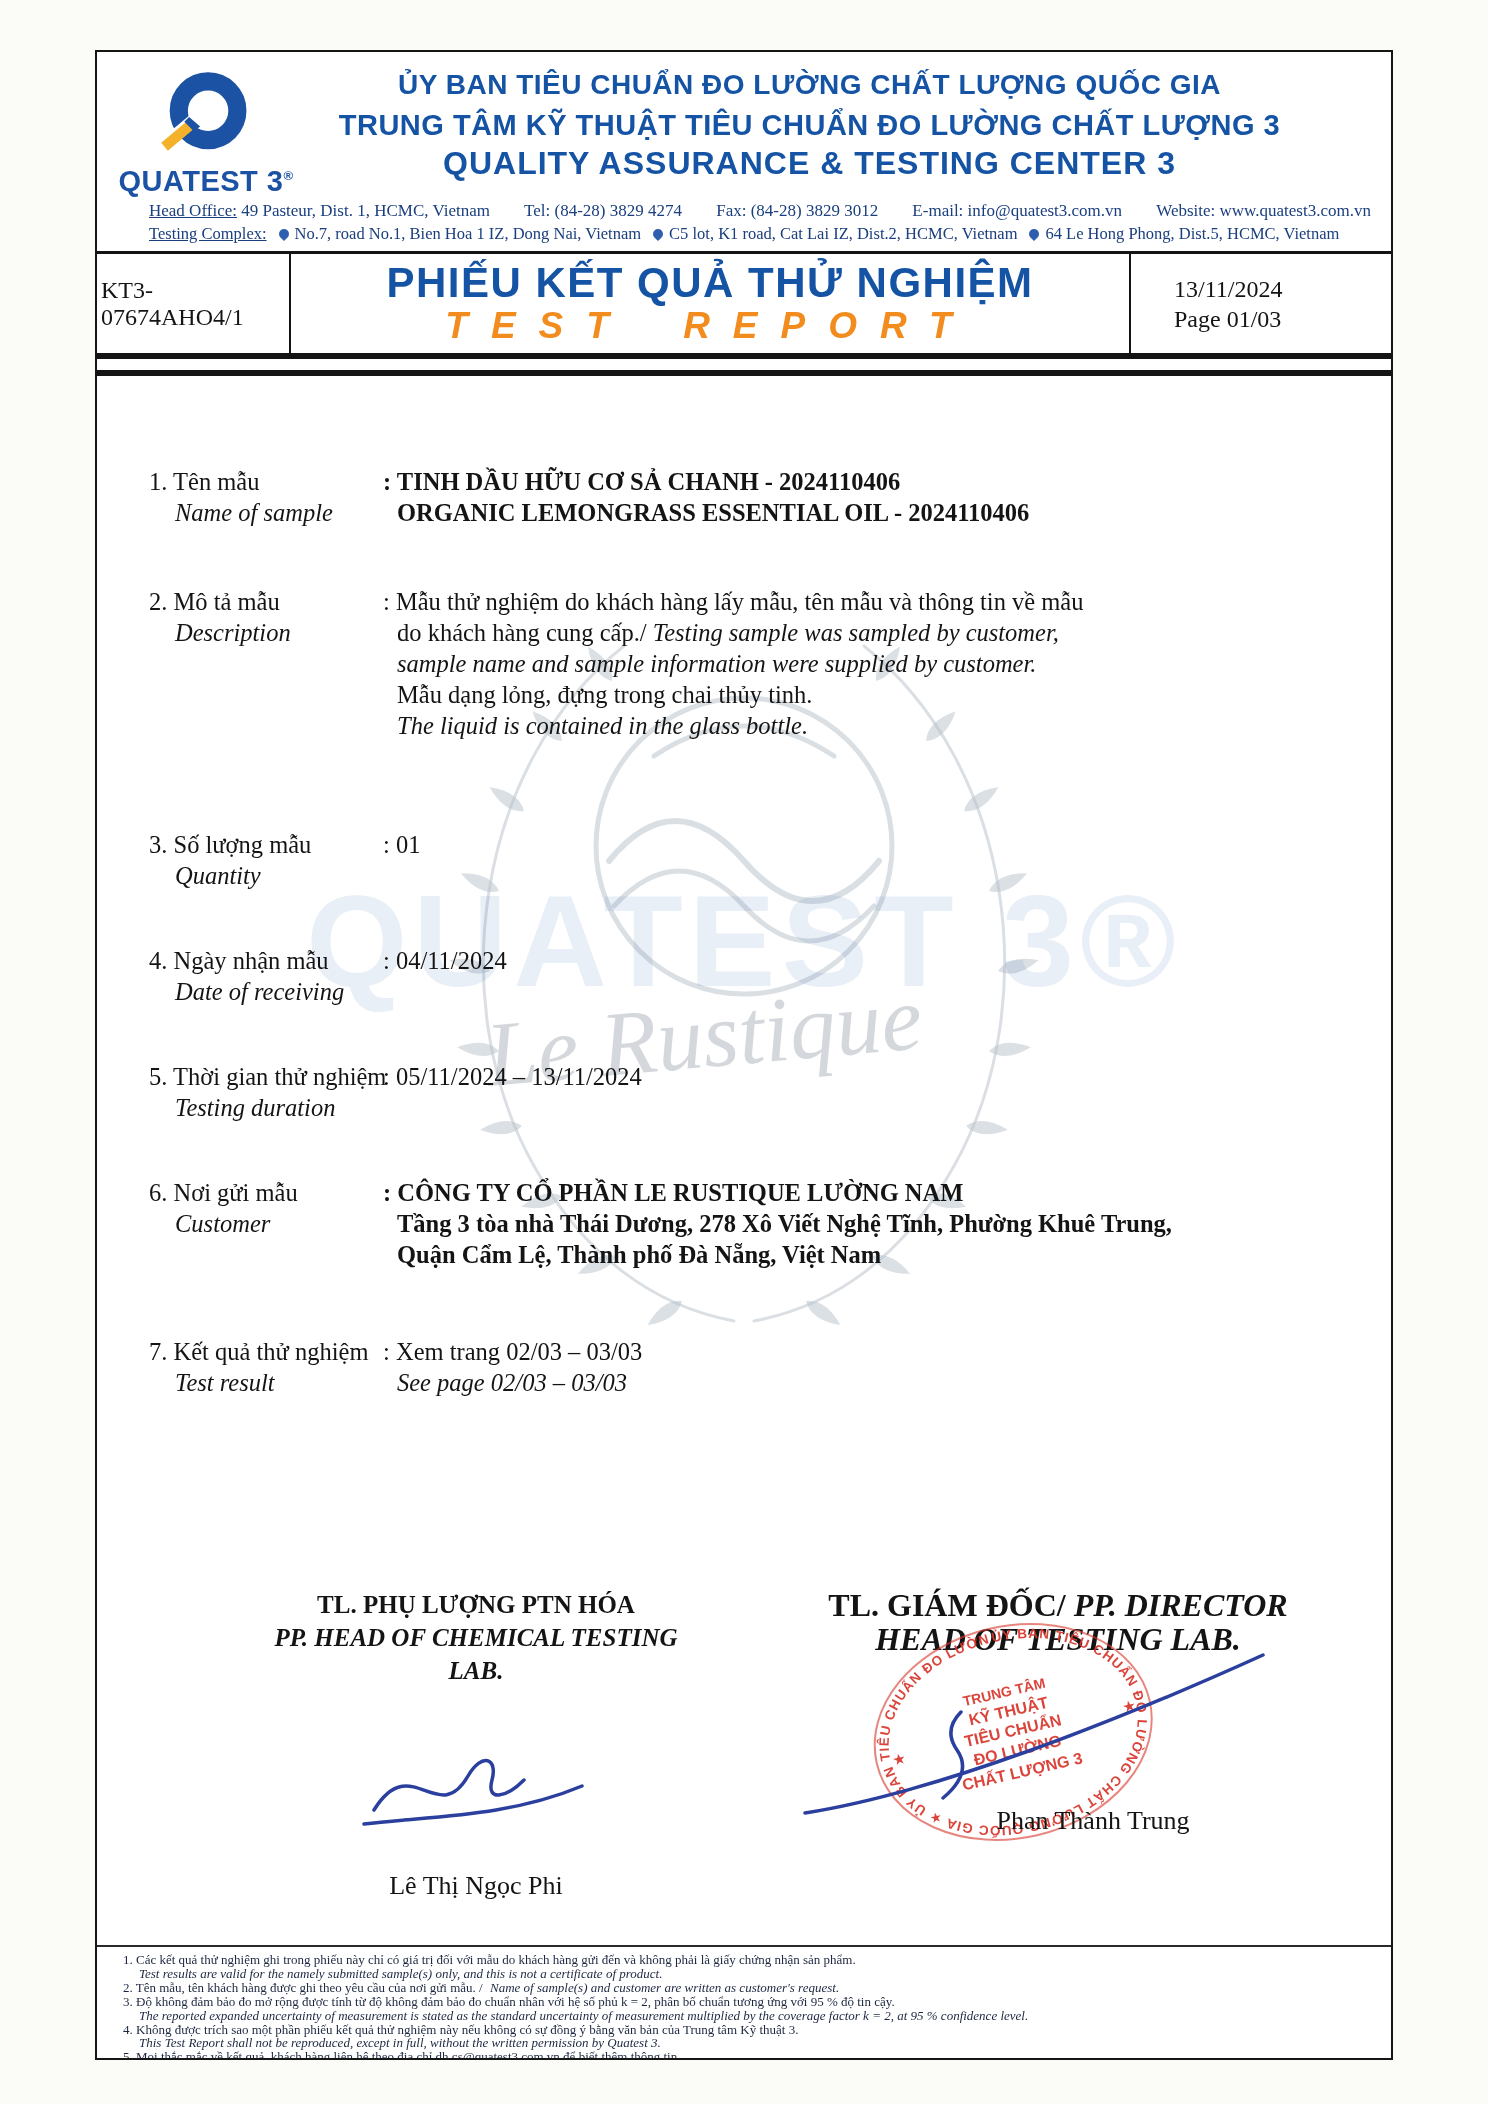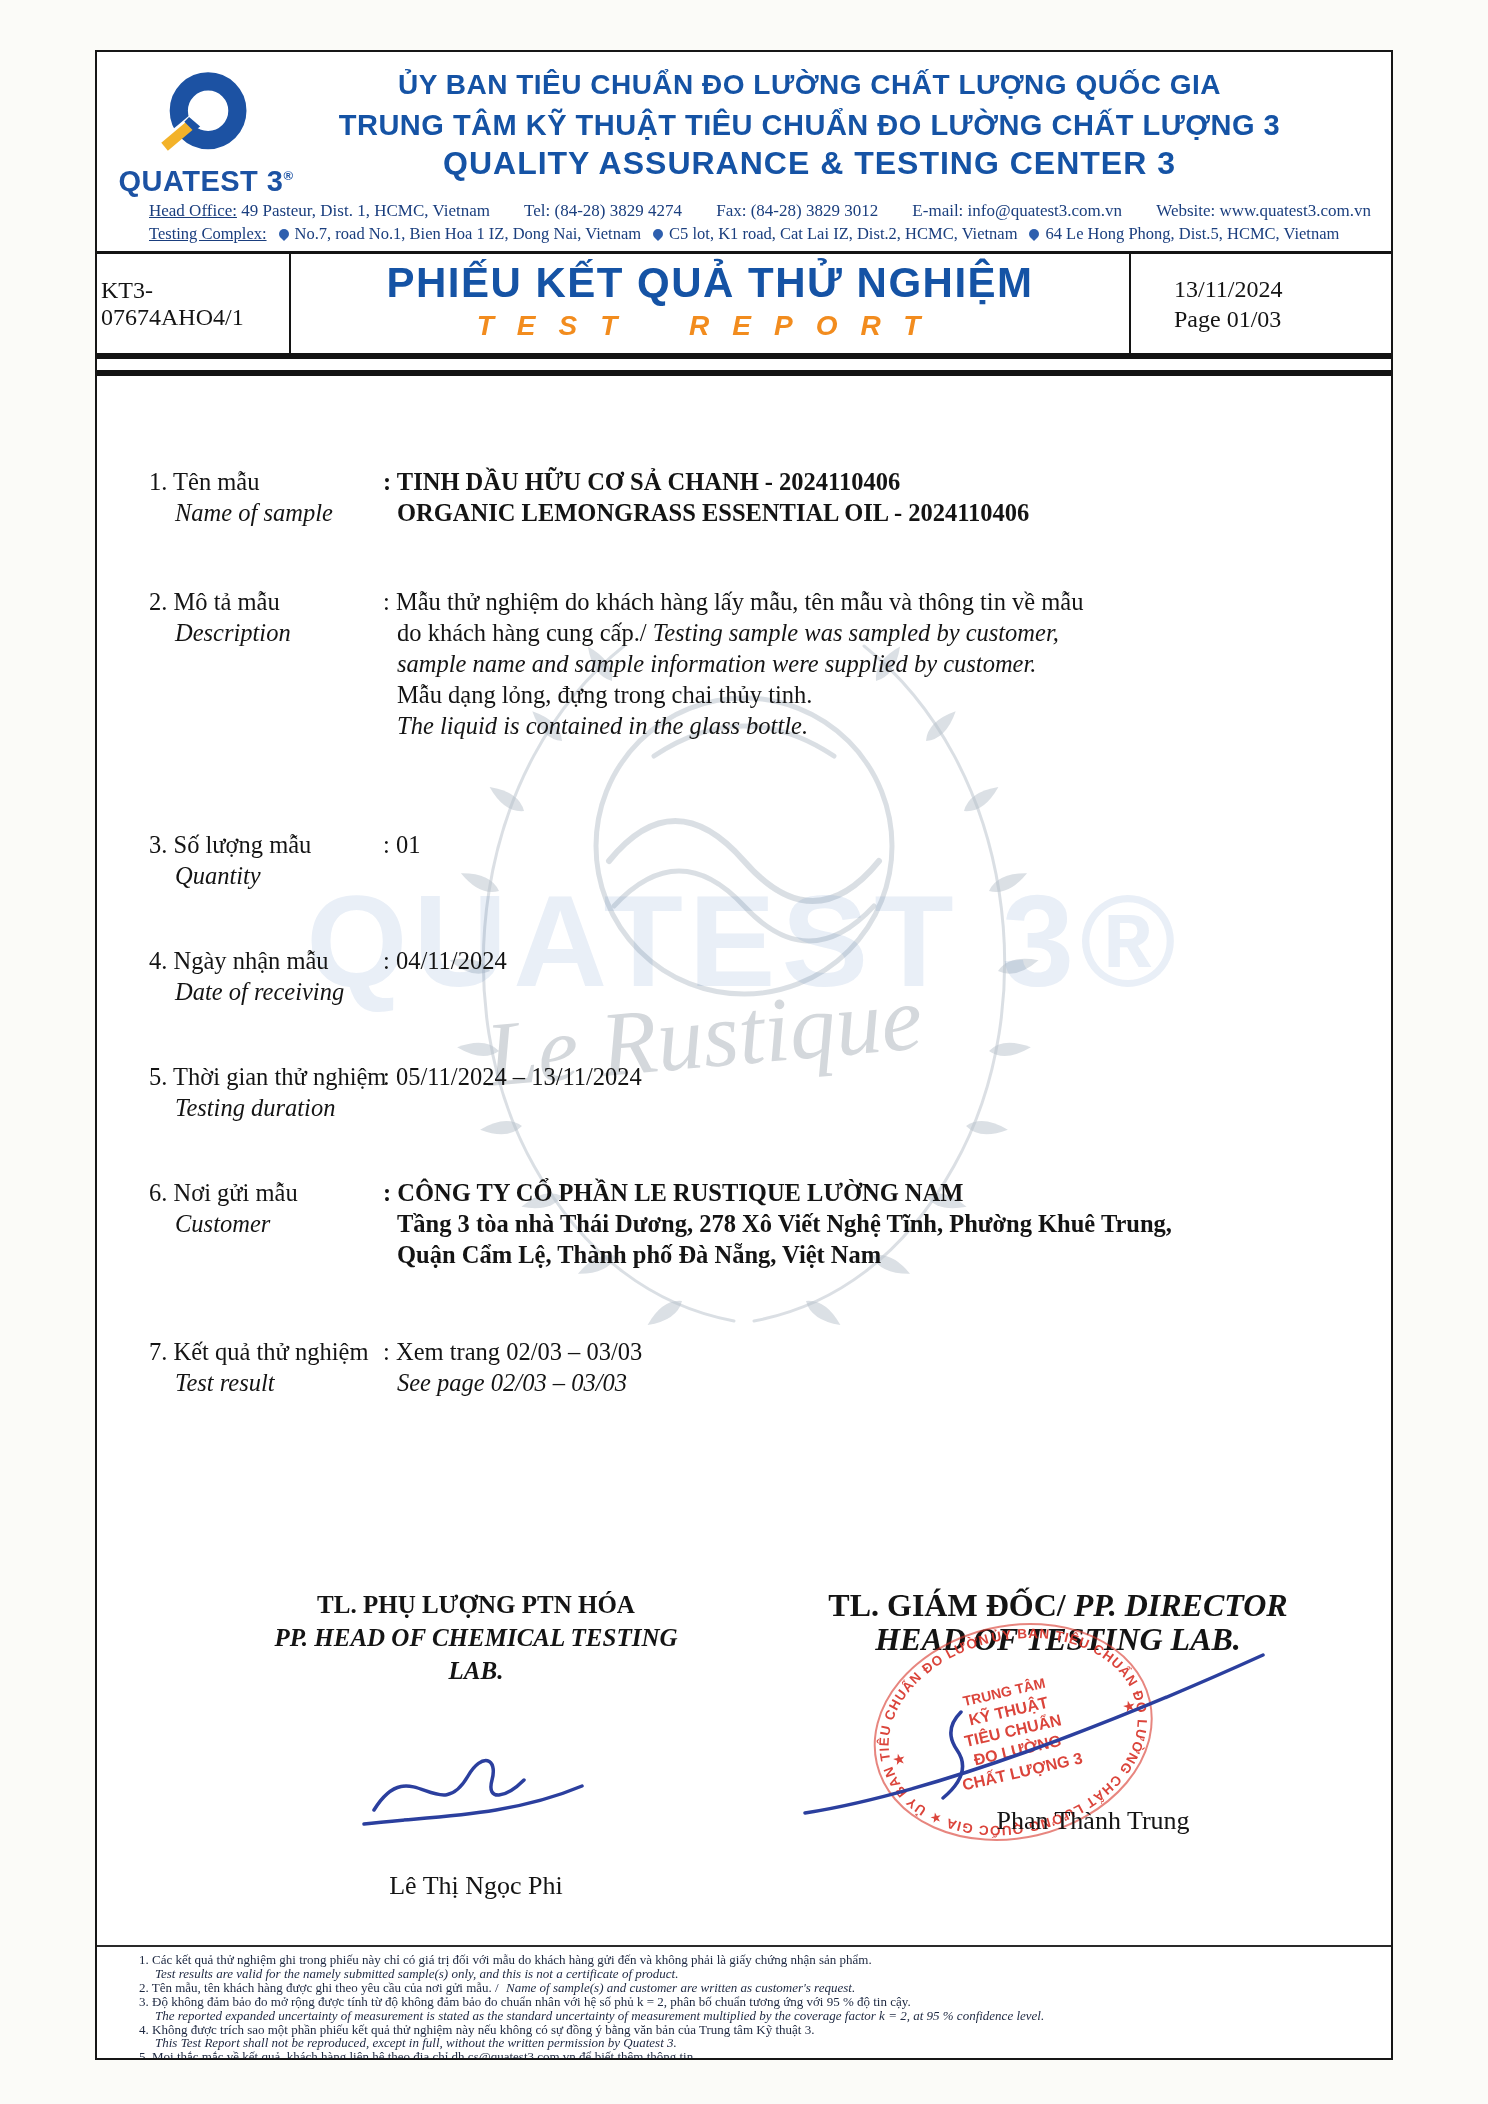--- a/index.html
+++ b/index.html
@@ -28,21 +28,21 @@
   .addr1{display:flex;justify-content:space-between;padding-right:8px;white-space:nowrap;}
   .addr2{margin-top:1px;white-space:nowrap;font-size:16.5px;}
   .u{text-decoration:underline;}
   .pin{display:inline-block;width:10px;height:10px;background:#2e5fae;border-radius:50% 50% 50% 0;
        transform:rotate(-45deg);margin:0 6px 0 12px;}
   
   .titlebar{display:grid;grid-template-columns:192px 1fr 260px;border-top:3px solid #141414;}
   .tb-left{display:flex;align-items:center;justify-content:center;font-size:24px;padding:6px 4px;}
   .tb-center{border-left:2.5px solid #141414;border-right:2.5px solid #141414;text-align:center;padding:5px 0 8px;}
   .title-vi{color:#1553a5;font-weight:800;font-size:42px;line-height:47px;letter-spacing:1.5px;}
-  .title-en{color:#f28c1e;font-weight:800;font-style:italic;font-size:28px;line-height:38px;letter-spacing:23px;word-spacing:18px;margin-top:1px;}
+  .title-en{color:#f28c1e;font-weight:800;font-style:italic;font-size:37px;line-height:38px;letter-spacing:23px;word-spacing:18px;margin-top:1px;}
   .tb-right{display:flex;flex-direction:column;justify-content:center;font-size:24px;line-height:30px;padding-left:43px;}
   .heavy-bar{height:6px;background:#141414;}
   .bar-space{height:11px;background:#fff;}
   
   .main{position:relative;padding:90px 40px 0 52px;}
   .content{position:relative;z-index:1;}
   .watermark{position:absolute;left:50%;top:230px;transform:translateX(-50%);z-index:0;pointer-events:none;}
   .field-row{display:grid;grid-template-columns:234px 1fr;}
   .mb-a{margin-bottom:58px;} .mb-b{margin-bottom:88px;} .mb-c{margin-bottom:54px;} .mb-d{margin-bottom:66px;}
   .f-label{font-size:24.5px;line-height:31px;white-space:nowrap;}
@@ -57,21 +57,21 @@
   .sig-right{width:480px;text-align:center;position:relative;}
   .sig-title{font-size:25px;font-weight:700;line-height:33px;}
   .sig-title3{font-size:32px;font-weight:700;line-height:34px;}
   .sig-name{font-size:26px;font-weight:400;}
   .sig-left .sig-name{margin-top:24px;}
   .sig-right .sig-name{margin-top:150px;padding-left:70px;position:relative;z-index:3;}
   .squiggle{margin:45px auto 0;display:block;}
   .stamp{position:absolute;left:calc(50% - 45px);top:28px;transform:translateX(-50%) rotate(-13deg);z-index:2;opacity:.92;}
   .swoosh{position:absolute;left:-25px;top:5px;z-index:3;pointer-events:none;}
   
-  .footer{border-top:2px solid #2a2a2a;margin-top:44px;padding:6px 26px 0 42px;
+  .footer{border-top:2px solid #2a2a2a;margin-top:44px;padding:6px 26px 0 26px;
           color:#1c2740;font-size:13px;line-height:13.9px;}
   .fn-vi{display:inline;}
   .fn-en{display:block;font-style:italic;padding-left:16px;}
   .fn.inline .fn-en{display:inline;padding-left:4px;}
 </style>
 </head>
 <body>
 
 <div class="frame">
 

